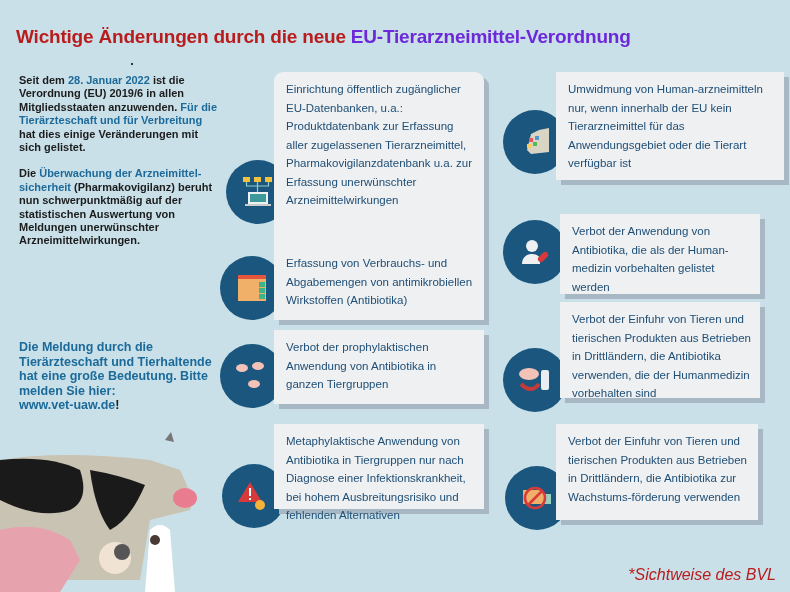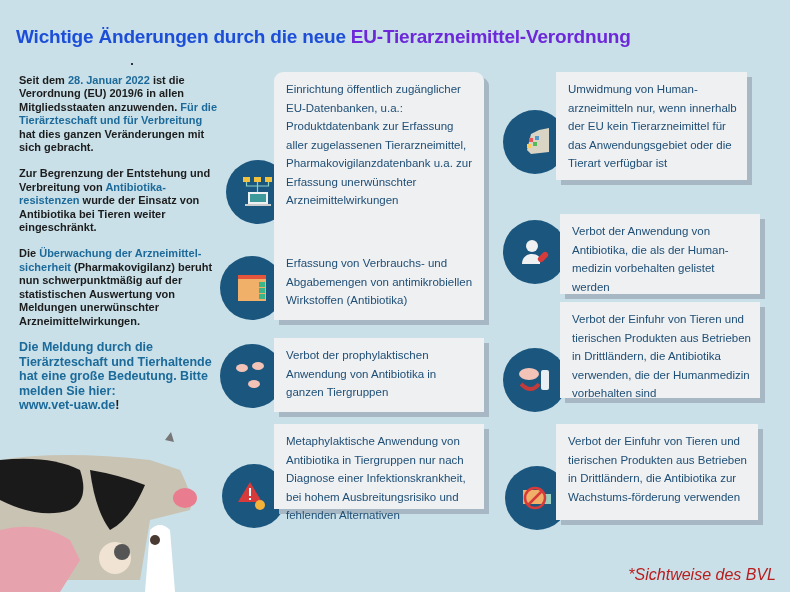--- a/index.html
+++ b/index.html
@@ -1,18 +1,18 @@
 <!DOCTYPE html>
 <html><head>
 <meta charset="utf-8">
 <style>
   html,body{margin:0;padding:0;}
   body{width:790px;height:592px;background:#c9e0e9;position:relative;overflow:hidden;font-family:"Liberation Sans",sans-serif;}
   .title{position:absolute;left:16px;top:26px;font-size:19px;font-weight:bold;letter-spacing:-0.2px;white-space:nowrap;}
-  .title .t1{color:#1d4ed8;text-align:right;}
+  .title .t1{color:#b91c1c;text-align:right;}
   .title .t2{color:#6d28d9;}
   .intro{position:absolute;left:19px;top:74px;width:200px;font-size:11px;line-height:13.4px;color:#1c1c1c;font-weight:bold;}
   .intro p{margin:0 0 13px 0;}
   .intro .hl{color:#1d6a9a;}
   .cta{position:absolute;left:19px;top:340px;width:200px;font-size:12.5px;line-height:14.5px;color:#1b6a9a;font-weight:bold;}
   .cta .blk{color:#1c1c1c;}
   .card{position:absolute;background:#eef0f2;color:#204f76;font-size:11.5px;line-height:18.5px;box-shadow:5px 5px 0 #a7b7c3;}
   .card .txt{position:absolute;left:12px;top:8px;right:8px;}
   .circ{position:absolute;width:64px;height:64px;border-radius:50%;background:#1b567e;}
   .circ svg{position:absolute;left:14px;top:14px;}
@@ -23,24 +23,21 @@
 </head>
 <body>
 
 <div class="title">
   <span class="t1">Wichtige Änderungen durch die  neue </span><span class="t2">EU-Tierarzneimittel-Verordnung</span>
 </div>
 <div class="dot"></div>
 
 <div class="intro">
   <p>
-    <span>Seit dem </span><span class="hl">28. Januar 2022</span><span> ist die Verordnung (EU) 2019/6 in allen Mitgliedsstaaten anzuwenden. </span><span class="hl">Für die Tierärzteschaft und für Verbreitung</span><span> hat dies ganzen Veränderungen mit sich gebracht.</span>
-  </p>
-  <p>
-    <span>Zur Begrenzung der Entstehung und Verbreitung von </span><span class="hl">Antibiotika-resistenzen</span><span> wurde der Einsatz von Antibiotika bei Tieren weiter eingeschränkt.</span>
+    <span>Seit dem </span><span class="hl">28. Januar 2022</span><span> ist die Verordnung (EU) 2019/6 in allen Mitgliedsstaaten anzuwenden. </span><span class="hl">Für die Tierärzteschaft und für Verbreitung</span><span> hat dies einige Veränderungen mit sich gelistet.</span>
   </p>
   <p>
     <span>Die </span><span class="hl">Überwachung der Arzneimittel-sicherheit</span><span> (Pharmakovigilanz) beruht nun schwerpunktmäßig auf der statistischen Auswertung von Meldungen unerwünschter Arzneimittelwirkungen.</span>
   </p>
 </div>
 
 <div class="cta">
   <span>Die Meldung durch die Tierärzteschaft und Tierhaltende hat eine große Bedeutung. Bitte melden Sie hier:</span><br>
   <span>www.vet-uaw.de</span><span class="blk">!</span>
 </div>
@@ -73,21 +70,21 @@
   <div class="txt">Erfassung von Verbrauchs- und Abgabemengen von antimikrobiellen Wirkstoffen (Antibiotika)</div>
 </div>
 
 <div class="circ" style="left:220px;top:344px;">
   <svg width="36" height="36" viewBox="0 0 36 36">
     <ellipse cx="8" cy="10" rx="6" ry="4" fill="#f3c3b8"></ellipse>
       <ellipse cx="24" cy="8" rx="6" ry="4" fill="#f3c3b8"></ellipse>
       <ellipse cx="20" cy="26" rx="6" ry="4" fill="#f3c3b8"></ellipse>
   </svg>
 </div>
-<div class="card" style="left:274px;top:338px;width:210px;height:74px;">
+<div class="card" style="left:274px;top:330px;width:210px;height:74px;">
   <div class="txt">Verbot der prophylaktischen Anwendung von Antibiotika in ganzen Tiergruppen</div>
 </div>
 
 <div class="circ" style="left:222px;top:464px;">
   <svg width="36" height="36" viewBox="0 0 36 36">
     <polygon points="14,4 26,24 2,24" fill="#d63a3a"></polygon>
       <rect x="13" y="10" width="2" height="8" fill="#fff"></rect>
       <rect x="13" y="20" width="2" height="2" fill="#fff"></rect>
     <circle cx="24" cy="27" r="5" fill="#f3b23a"></circle>
   </svg>
@@ -98,21 +95,21 @@
 
 <div class="circ" style="left:503px;top:110px;">
   <svg width="36" height="36" viewBox="0 0 36 36">
     <polygon points="10,26 14,10 22,6 32,4 32,28 14,30" fill="#d9d4c4"></polygon>
     <rect x="12" y="14" width="4" height="4" fill="#e55"></rect>
       <rect x="16" y="18" width="4" height="4" fill="#5b5"></rect>
       <rect x="10" y="20" width="4" height="4" fill="#fc5"></rect>
       <rect x="18" y="12" width="4" height="4" fill="#59c"></rect>
   </svg>
 </div>
-<div class="card" style="left:556px;top:72px;width:191px;height:108px;">
+<div class="card" style="left:556px;top:72px;width:228px;height:108px;">
   <div class="txt">Umwidmung von Human-arzneimitteln nur, wenn innerhalb der EU kein Tierarzneimittel für das Anwendungsgebiet oder die Tierart verfügbar ist</div>
 </div>
 
 <div class="circ" style="left:503px;top:220px;">
   <svg width="36" height="36" viewBox="0 0 36 36">
     <circle cx="15" cy="12" r="6" fill="#eef0f2"></circle>
       <path d="M5 30c0-7 5-10 10-10s8 3 8 5v5z" fill="#eef0f2"></path>
     <rect x="20" y="20" width="12" height="6" rx="3" transform="rotate(-45 26 23)" fill="#d63a3a"></rect>
   </svg>
 </div>

